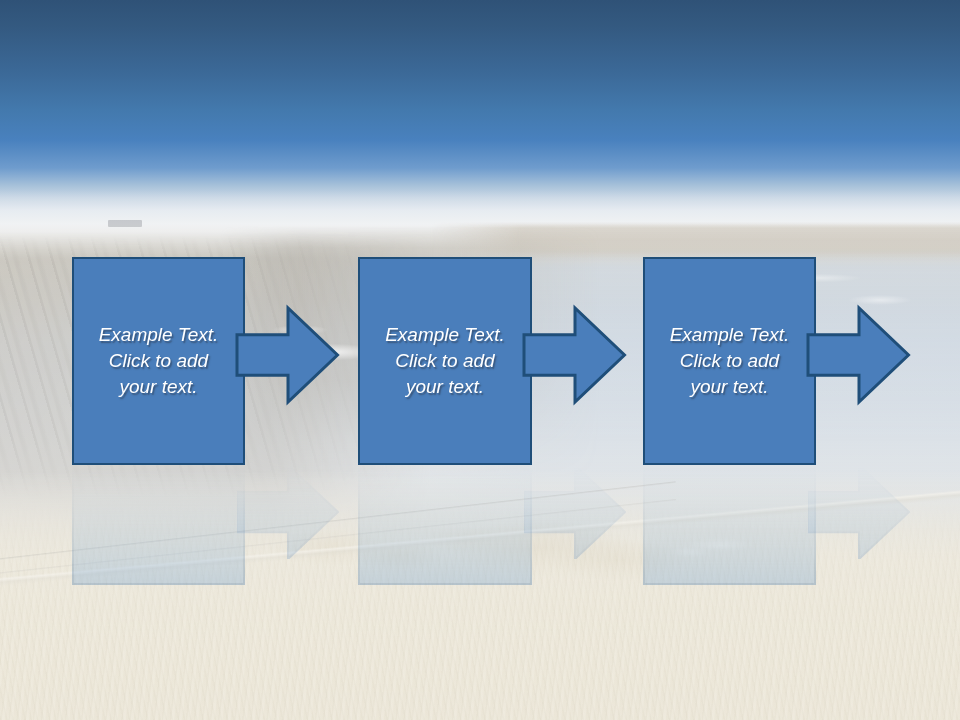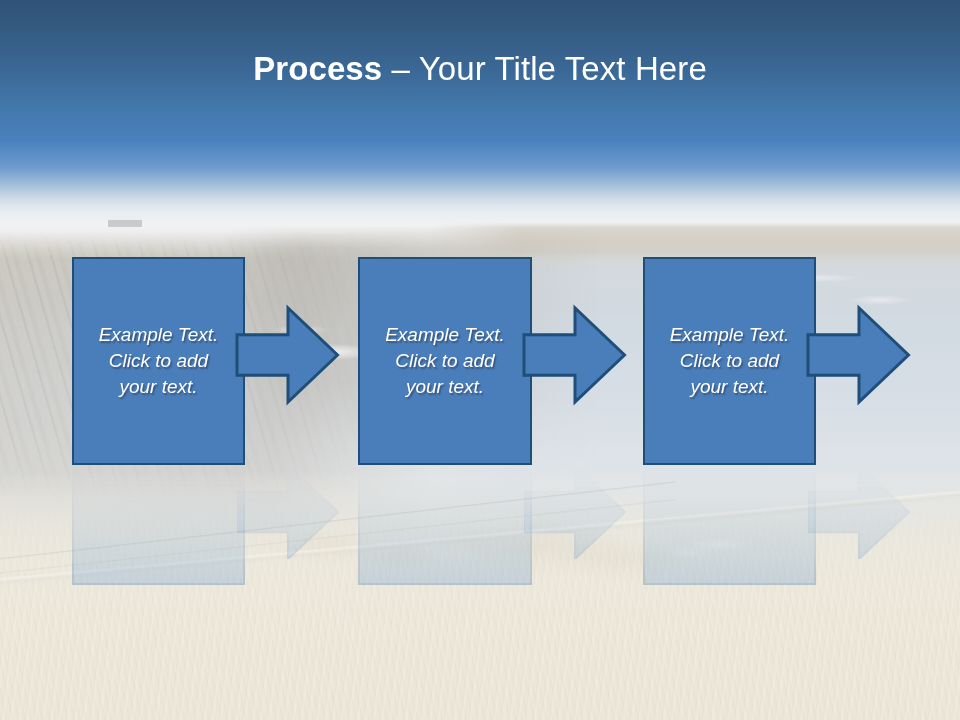--- a/index.html
+++ b/index.html
@@ -321,21 +321,20 @@
   <div class="bg-layer bg-surf"></div>
   <div class="bg-layer bg-rubble"></div>
   <div class="bg-layer bg-grass"></div>
   <div class="bg-layer bg-grass-texture"></div>
   <div class="bg-layer bg-crest"></div>
   <div class="bg-layer bg-fence"></div>
   <div class="bg-layer bg-fence2"></div>
   <div class="bg-layer bg-building"></div>
   <div class="bg-layer bg-haze"></div>
 
-  <div class="title"><span class="bold">Process</span><span class="rest"> – Your Title Text Here</span></div>
 
   <div id="reflections">
       <div class="reflect" style="left: 72px; top: 465px; width: 173px; height: 120px;">
         <div class="refl-box" style="left: 0px; top: 0px; width: 173px; height: 120px; background: rgb(111, 159, 208);"></div>
       </div>
       <div class="reflect" style="left: 237px; top: 465px; width: 102px; height: 94px; opacity: 0.3;">
         <svg width="102" height="94" viewBox="0 0 102 94" xmlns="http://www.w3.org/2000/svg" style="display:block;overflow:visible">
           <polygon points="0.0,26.8 51.0,26.8 51.0,0.0 101.0,47.0 51.0,94.0 51.0,67.2 0.0,67.2" fill="#6f9fd0" stroke="#5585bb" stroke-width="2" stroke-linejoin="miter"></polygon>
         </svg>
       </div>

